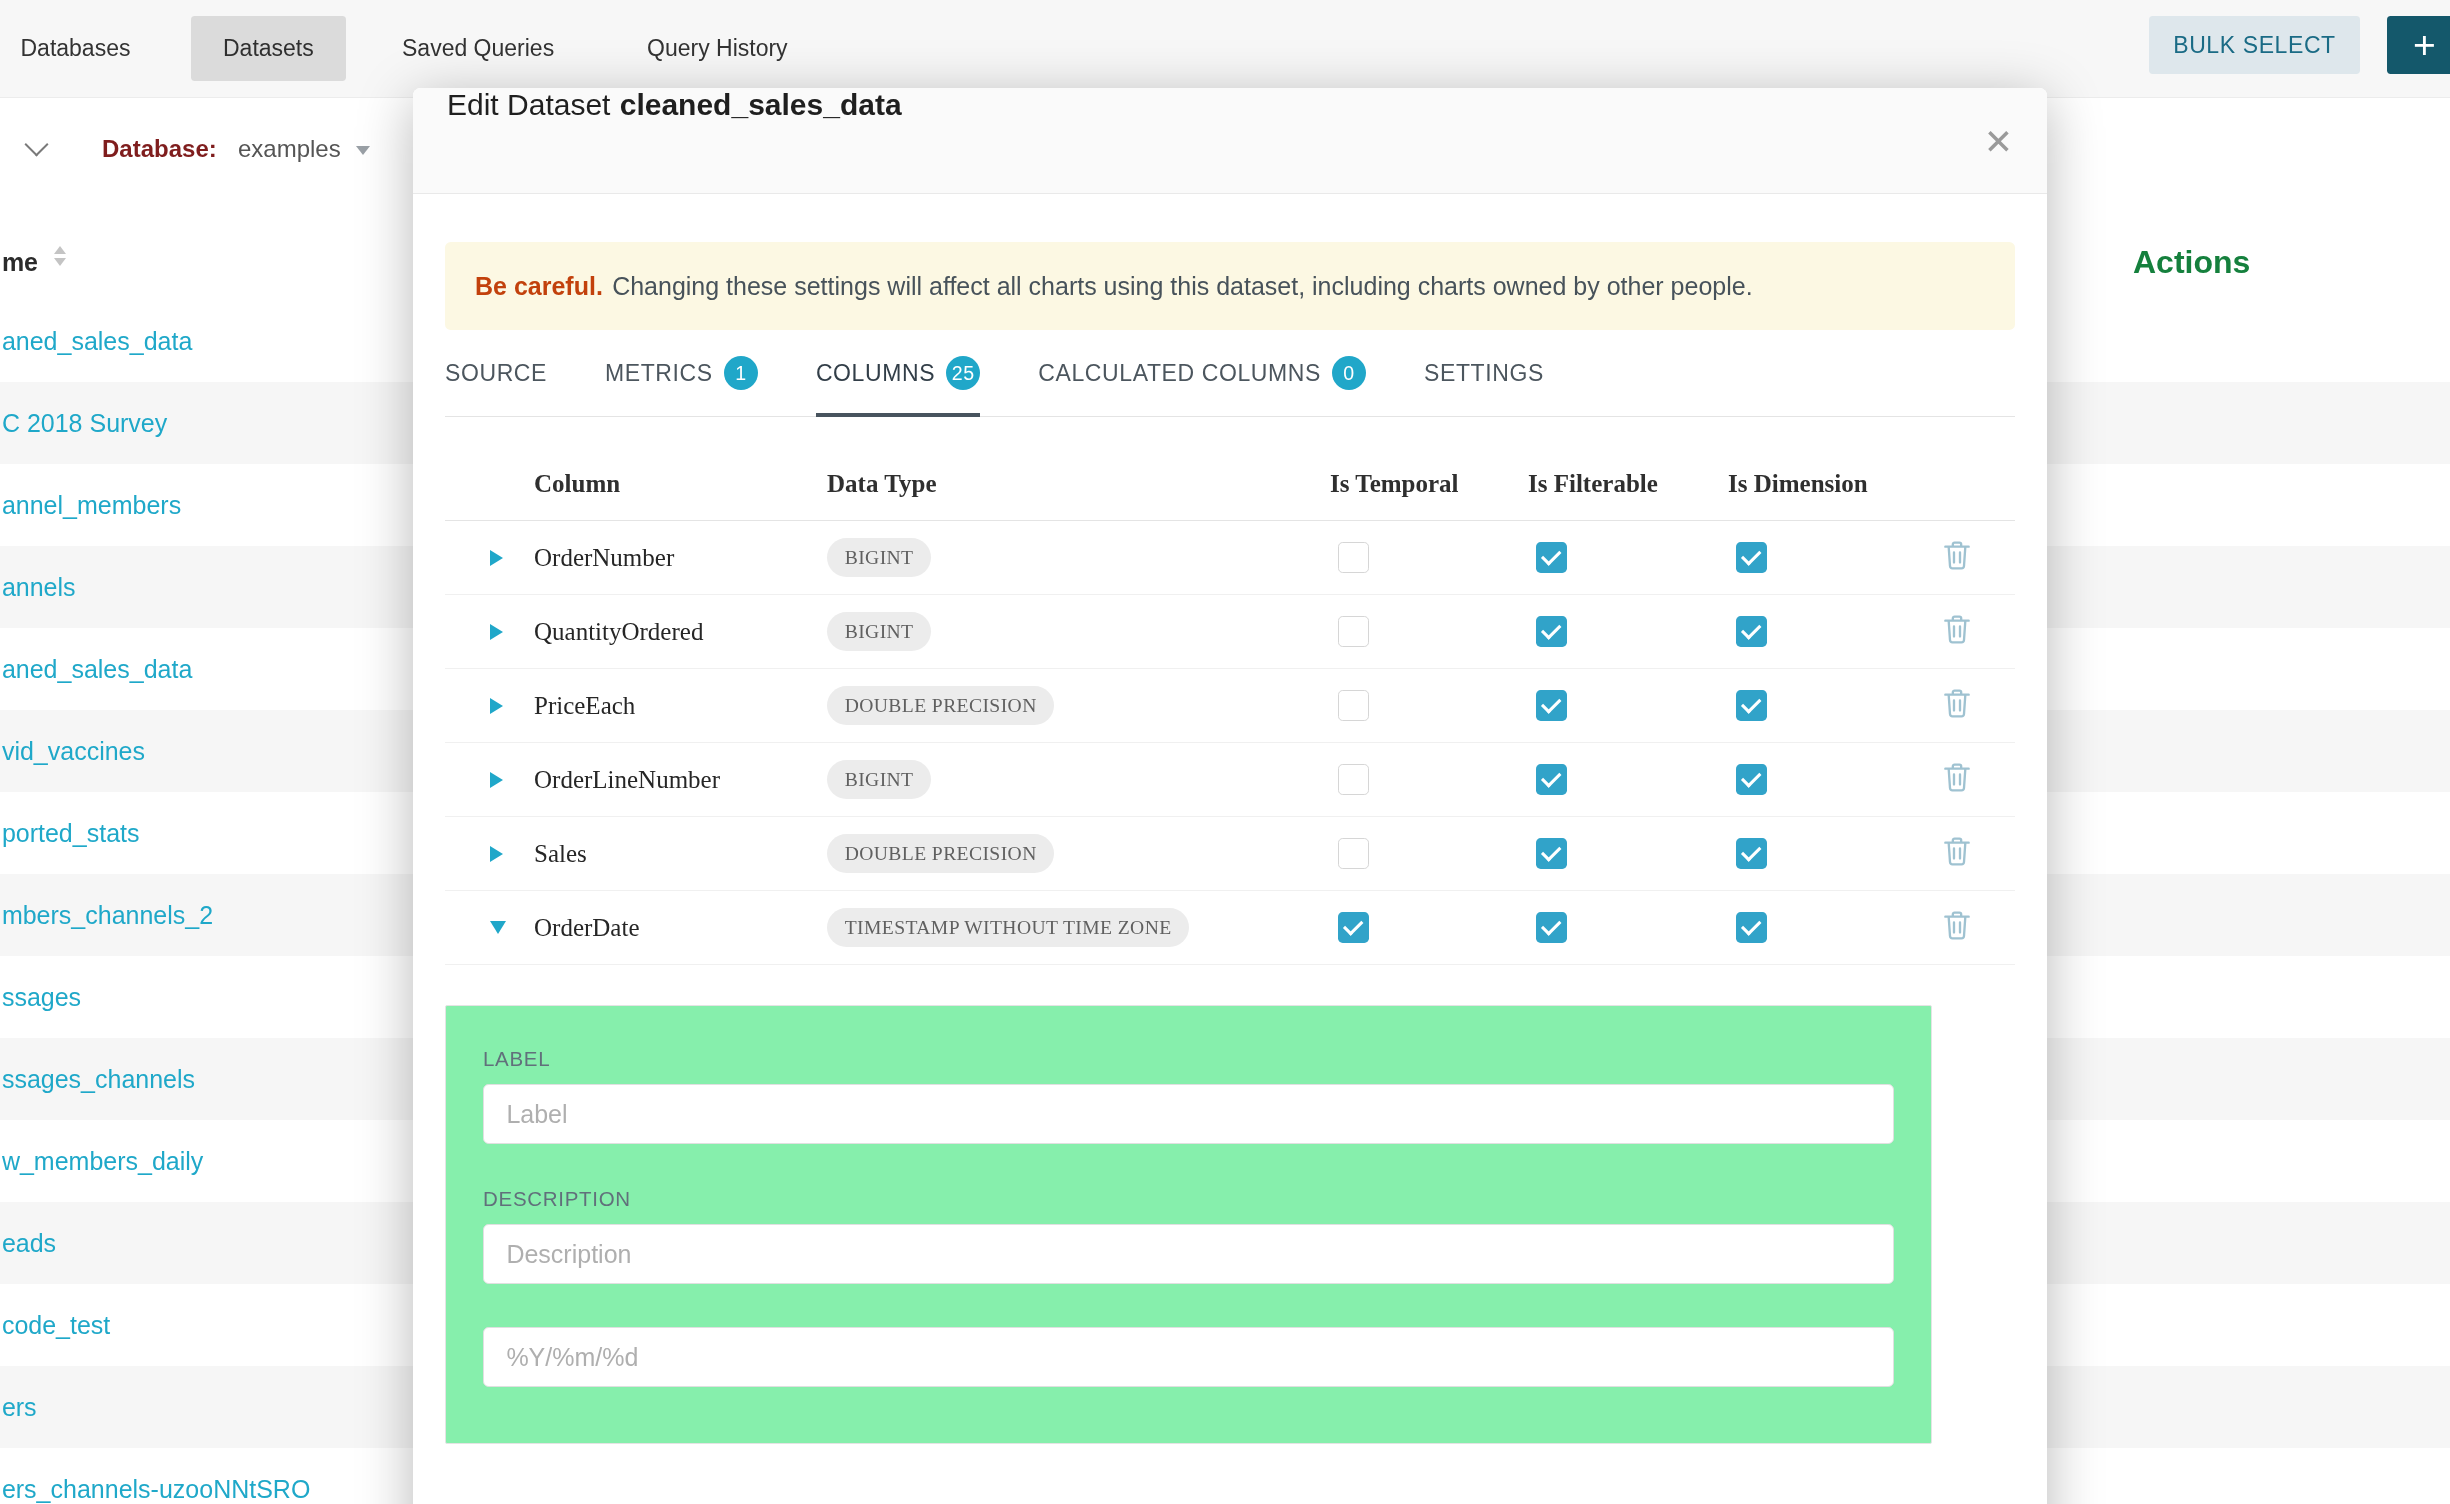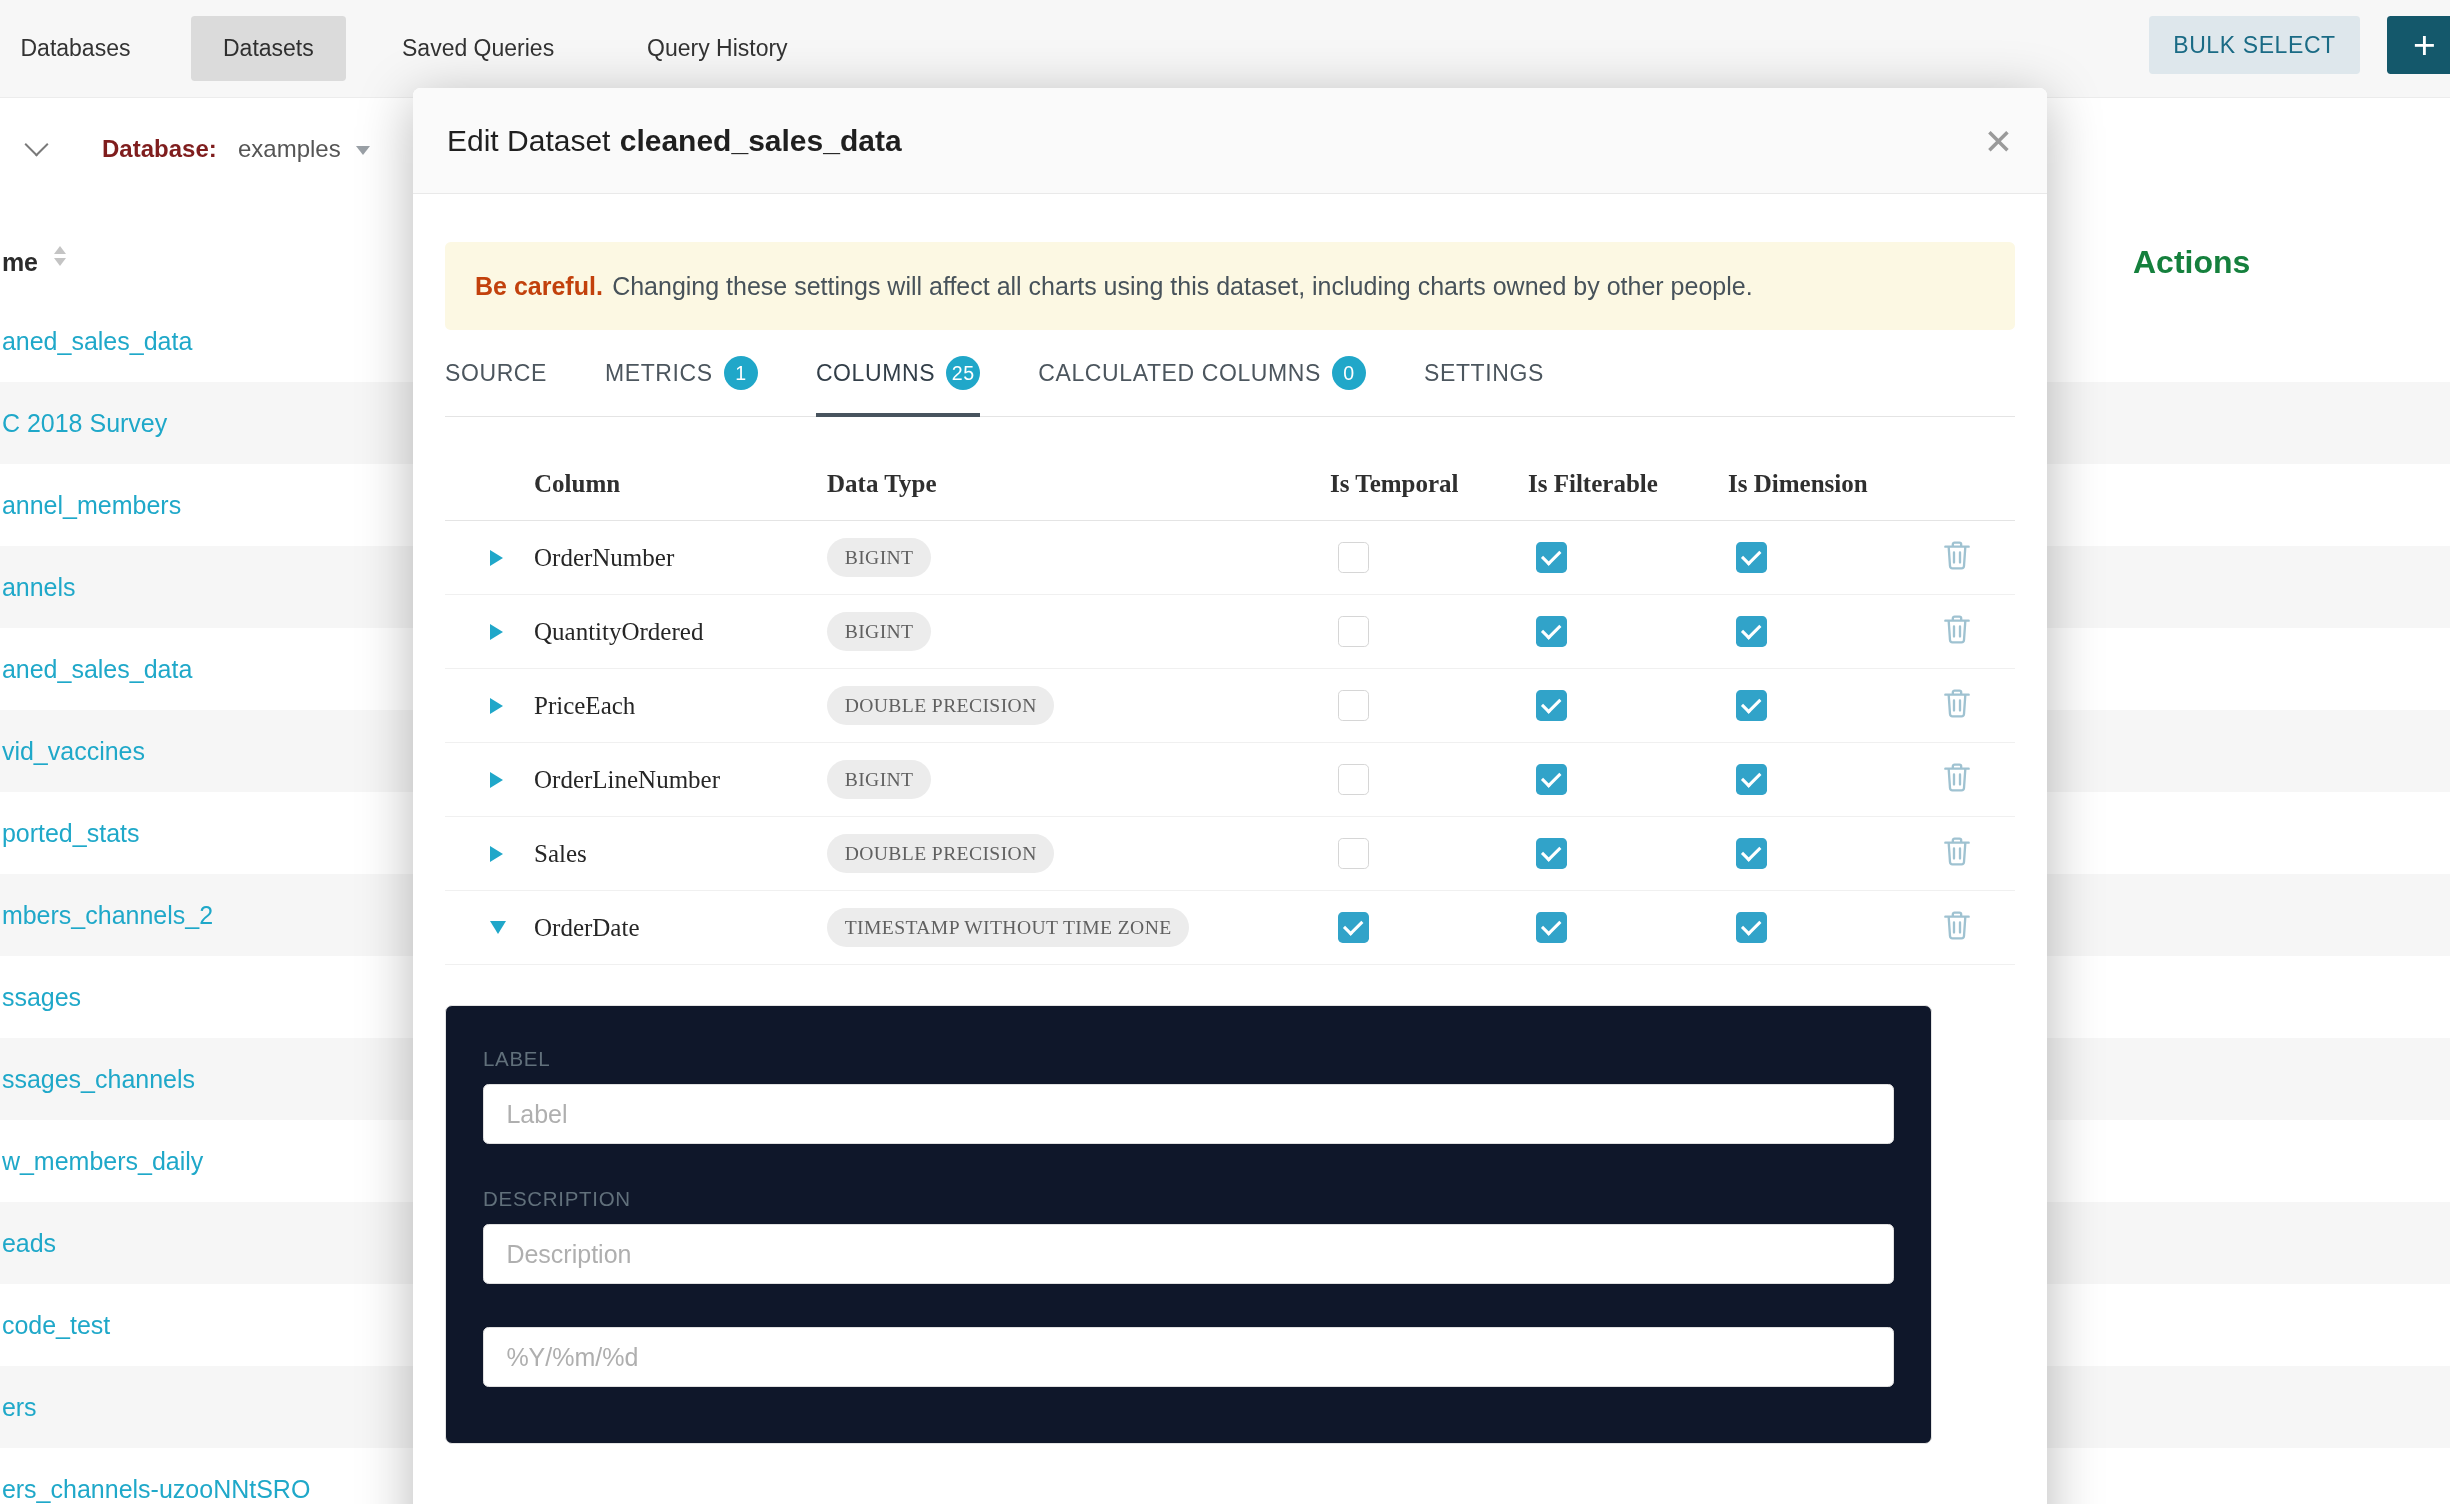--- a/index.html
+++ b/index.html
@@ -34,21 +34,21 @@
   .tri-down{width:0;height:0;border-left:6.5px solid transparent;border-right:6.5px solid transparent;border-top:8.4px solid #C4C4C4;}
   .bg-h-actions{position:absolute;left:2133px;top:0;height:76px;line-height:76px;font-size:32px;font-weight:700;color:#15803d;}
   .bg-rows{position:absolute;top:300px;left:0;width:2450px;}
   .bg-row{height:82px;display:flex;align-items:center;padding-left:1.9px;font-size:25px;background:#fff;}
   .bg-row.alt{background:#F6F6F6;}
   .bg-row .link{color:#1FA8C9;cursor:pointer;}
   
   .modal{position:absolute;left:413px;top:88px;width:1634px;height:1510px;background:#fff;border-radius:7.5px;
     box-shadow:0 11.2px 56px rgba(0,0,0,0.28);z-index:10;}
   .modal-header{height:106px;background:#FAFAFA;border-bottom:0.9px solid #E9E9E9;border-radius:7.5px 7.5px 0 0;
-    position:relative;display:flex;align-items:center;padding:0 34px;box-sizing:border-box;}
+    position:relative;display:flex;align-items:flex-start;padding:0 34px;box-sizing:border-box;}
   .modal-title{font-size:30px;color:#1F1F1F;}
   .modal-title b{font-weight:700;margin-left:9.3px;}
   .modal-close{position:absolute;right:34px;top:50%;transform:translateY(-50%);font-size:35px;color:#9A9A9A;cursor:pointer;line-height:1;}
   .modal-body{padding:0 32px;}
   .warning{margin-top:48px;height:88px;background:#FCF8E3;border-radius:5.6px;display:flex;align-items:center;
     padding:0 30px;font-size:25px;color:#47525A;box-sizing:border-box;}
   .warning b{color:#c2410c;font-weight:700;margin-right:9.3px;white-space:nowrap;}
   
   .tabs{display:flex;align-items:center;height:86px;border-bottom:0.9px solid #E4E4E4;}
   .tab{height:100%;display:flex;align-items:center;margin-right:58px;font-size:23px;letter-spacing:0.6px;color:#4C565E;position:relative;cursor:pointer;white-space:nowrap;}
@@ -65,22 +65,22 @@
   .caret-right{width:0;height:0;border-top:8.4px solid transparent;border-bottom:8.4px solid transparent;border-left:13px solid #20A7C9;}
   .caret-down{width:0;height:0;border-left:8.4px solid transparent;border-right:8.4px solid transparent;border-top:13px solid #20A7C9;}
   .pill{display:inline-block;background:#ECECEC;color:#606060;font-size:19.6px;letter-spacing:0.4px;padding:8.4px 17.7px;border-radius:19.6px;white-space:nowrap;text-align:right;}
   .cb-cell{padding-left:7.5px;}
   .cb{width:31px;height:31px;border-radius:4.7px;box-sizing:border-box;border:1.9px solid #D6D6D6;background:#fff;position:relative;cursor:pointer;}
   .cb.checked{border:none;background:#31A3C9;}
   .cb.checked::after{content:"";position:absolute;left:6.5px;top:7.5px;width:15px;height:7.5px;border-left:3.7px solid #fff;border-bottom:3.7px solid #fff;transform:rotate(-45deg);}
   .action-cell{padding-left:11.2px;}
   .trash{cursor:pointer;display:inline-flex;}
   
-  .detail-panel{margin-top:40px;width:1487px;box-sizing:border-box;background:#0f172a;border:0.9px solid #E4E4E4;
-    border-radius:7px;padding:41px 37px 56px 37px;}
+  .detail-panel{margin-top:40px;width:1487px;box-sizing:border-box;background:#86efac;border:0.9px solid #E4E4E4;
+    border-radius:2px;padding:41px 37px 56px 37px;}
   .field{margin-bottom:43px;}
   .field.last{margin-bottom:0;}
   .field-label{font-size:20.5px;color:#61707B;letter-spacing:0.7px;margin-bottom:13px;display:flex;align-items:center;}
   .info-icon{margin-left:11.2px;width:24px;height:24px;border-radius:50%;background:#8A949B;color:#fff;font-size:16px;
     display:inline-flex;align-items:center;justify-content:center;font-weight:700;}
   .text-input{width:100%;box-sizing:border-box;height:60px;border:0.9px solid #E0E0E0;border-radius:5.6px;padding:0 22.4px;
     font-size:25px;font-family:inherit;color:#333;background:#fff;outline:none;}
   .text-input::placeholder{color:#AFAFAF;}
 </style>
 </head>

